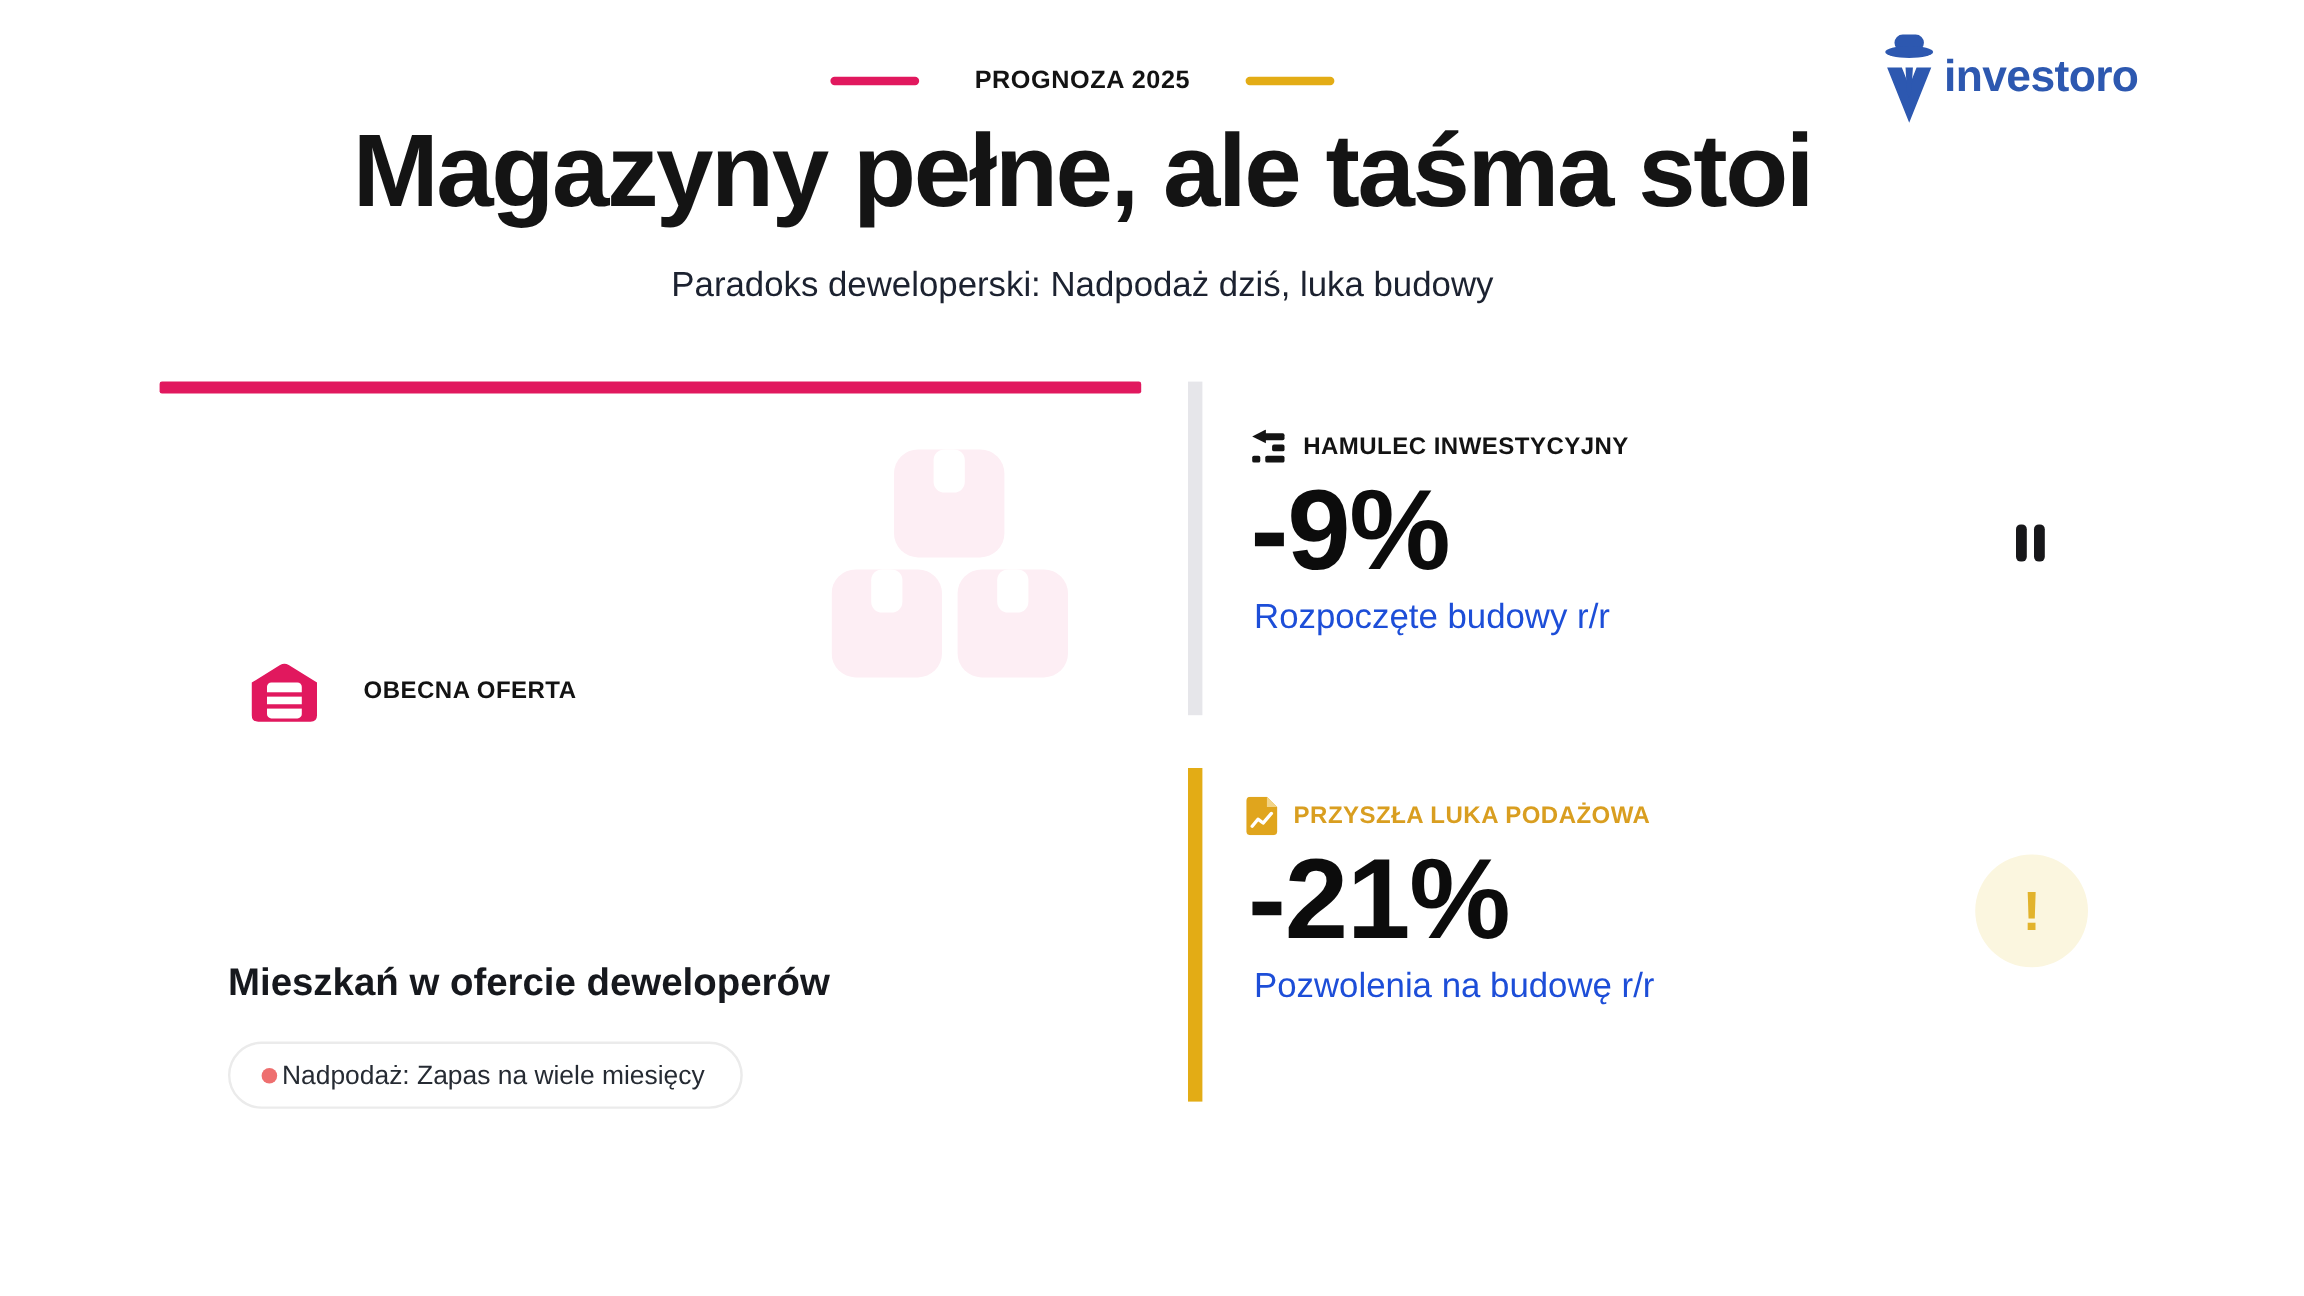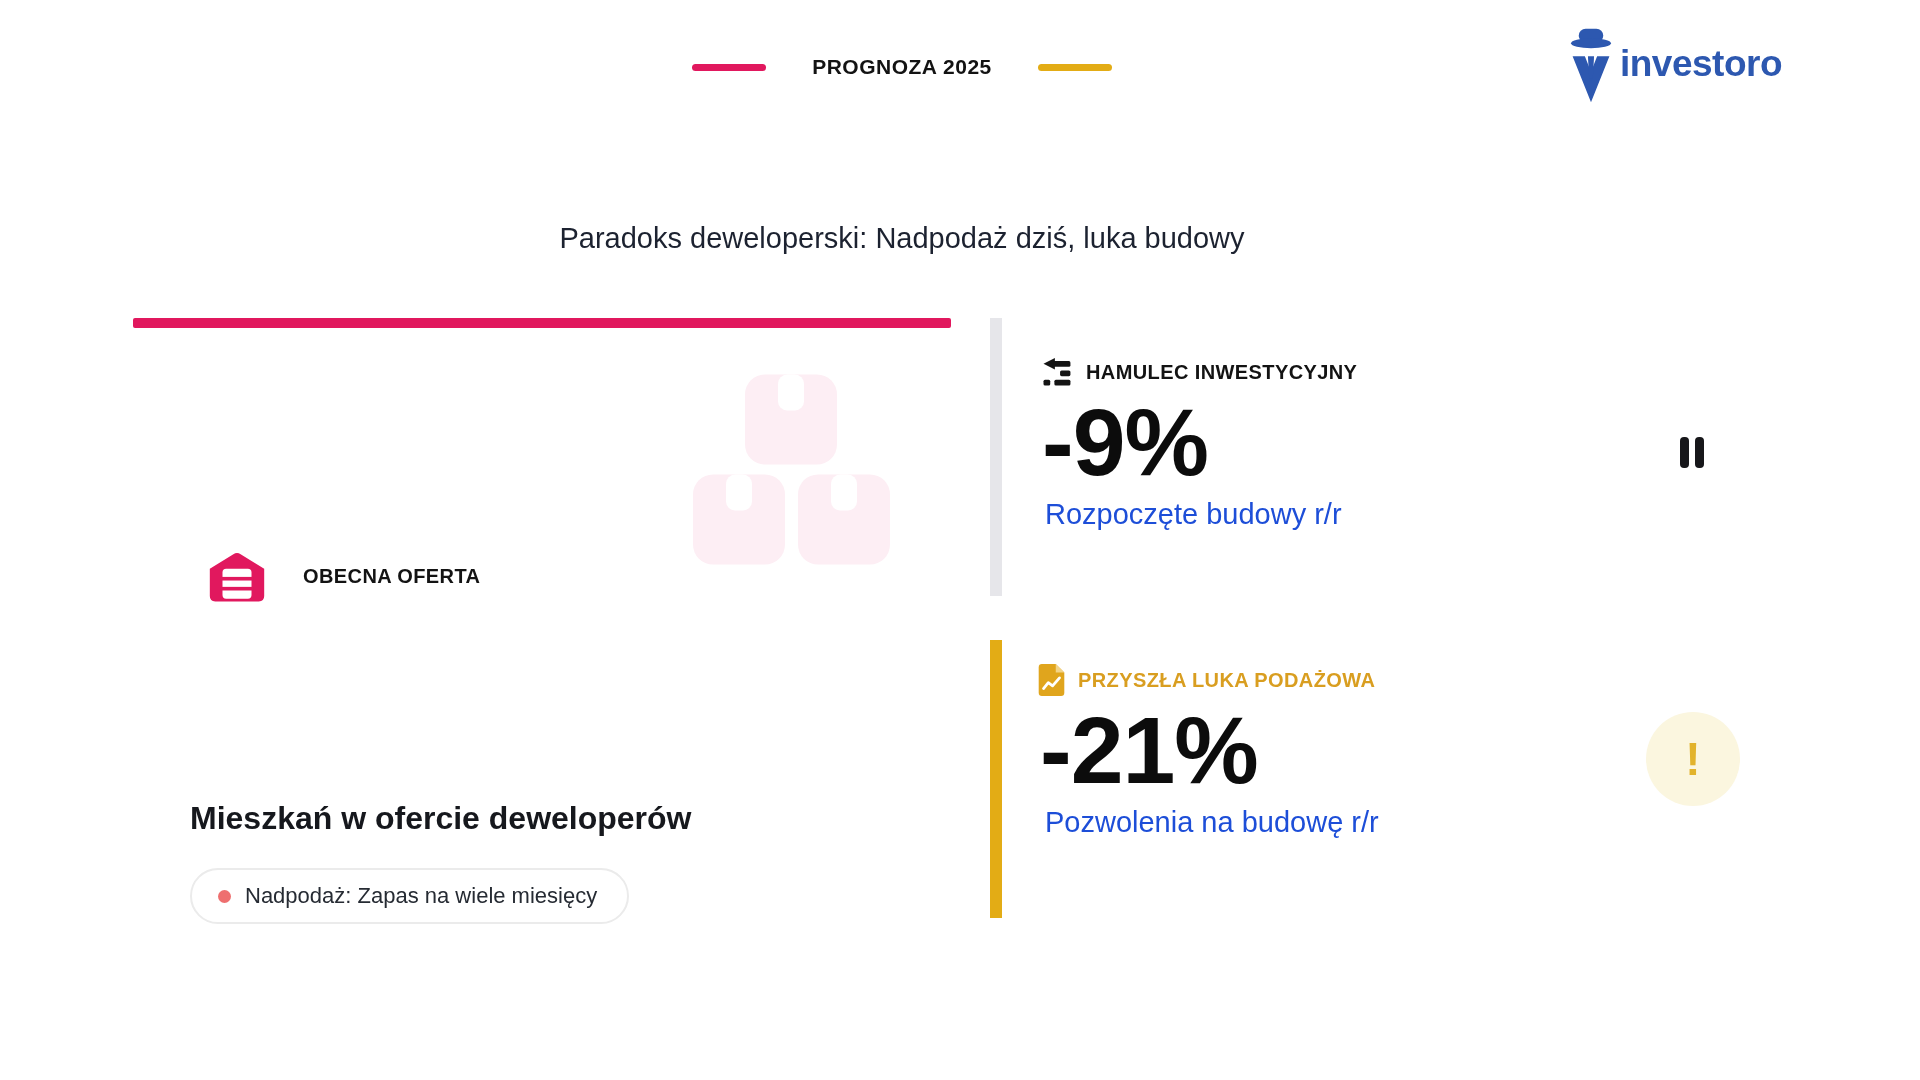--- a/index.html
+++ b/index.html
@@ -30,21 +30,21 @@
   
   .supply-card{position:absolute;left:133px;top:318px;width:818px;height:618px;}
   .supply-accent{position:absolute;left:0;top:0;width:818px;height:10px;background:var(--crimson);border-radius:2px;}
   .boxes-watermark{position:absolute;left:560px;top:45px;width:212px;height:215px;}
   .supply-label-row{position:absolute;left:75px;top:232px;display:flex;align-items:center;gap:37px;height:52px;}
   .warehouse-svg{width:58px;height:52px;}
   .kicker{font-size:20px;font-weight:700;letter-spacing:0.4px;color:#131313;}
   .supply-value{position:absolute;left:50px;top:320px;font-size:150px;font-weight:700;
     letter-spacing:1px;line-height:1.05;color:var(--crimson);}
   .supply-desc{position:absolute;left:57px;top:482px;font-size:32px;font-weight:700;color:#16181d;}
-  .supply-badge{position:absolute;left:57px;top:550px;height:56px;display:inline-flex;align-items:center;gap:14px;
+  .supply-badge{position:absolute;left:57px;top:550px;height:56px;display:inline-flex;align-items:center;gap:4px;
     padding:0 30px 0 26px;border:2px solid #ebebeb;border-radius:30px;background:#fff;}
   .badge-dot{width:13px;height:13px;border-radius:50%;background:var(--badge-dot);}
   .badge-text{font-size:22px;color:#262b33;}
 
   
   .stat-section{position:absolute;left:990px;width:780px;height:280px;padding-left:39px;}
   .stat-section.construction{top:318px;}
   .stat-section.permits{top:640px;}
   .stat-bar{position:absolute;left:0;top:0;width:12px;height:278px;}
   .stat-bar.gray{background:var(--gray-bar);}
@@ -86,20 +86,21 @@
   <div class="logo">
     <svg class="logo-mark" viewBox="0 0 60 104">
       <rect class="f-blue" x="14" y="6" width="32" height="18" rx="9"></rect>
       <ellipse class="f-blue" cx="30" cy="25" rx="26" ry="6.5"></ellipse>
       <path class="f-blue" d="M6,42 L22,42 L30,62 L38,42 L54,42 L30,102 Z"></path>
       <path class="f-blue" d="M26,42 L34,42 L32.5,68 L30,75 L27.5,68 Z"></path>
     </svg>
     <span class="logo-word">investoro</span>
   </div>
 
+  <div class="page-title">Magazyny pełne, ale taśma stoi</div>
   <div class="page-subtitle">Paradoks deweloperski: Nadpodaż dziś, luka budowy</div>
 
   <div class="supply-card">
     <div class="supply-accent"></div>
 
     <svg class="boxes-watermark" viewBox="0 0 212 192">
       <rect class="f-pale" x="52" y="0" width="92" height="90" rx="20"></rect>
       <rect class="f-white" x="85" y="0" width="26" height="36" rx="9"></rect>
       <rect class="f-pale" x="0" y="100" width="92" height="90" rx="20"></rect>
       <rect class="f-white" x="33" y="100" width="26" height="36" rx="9"></rect>

